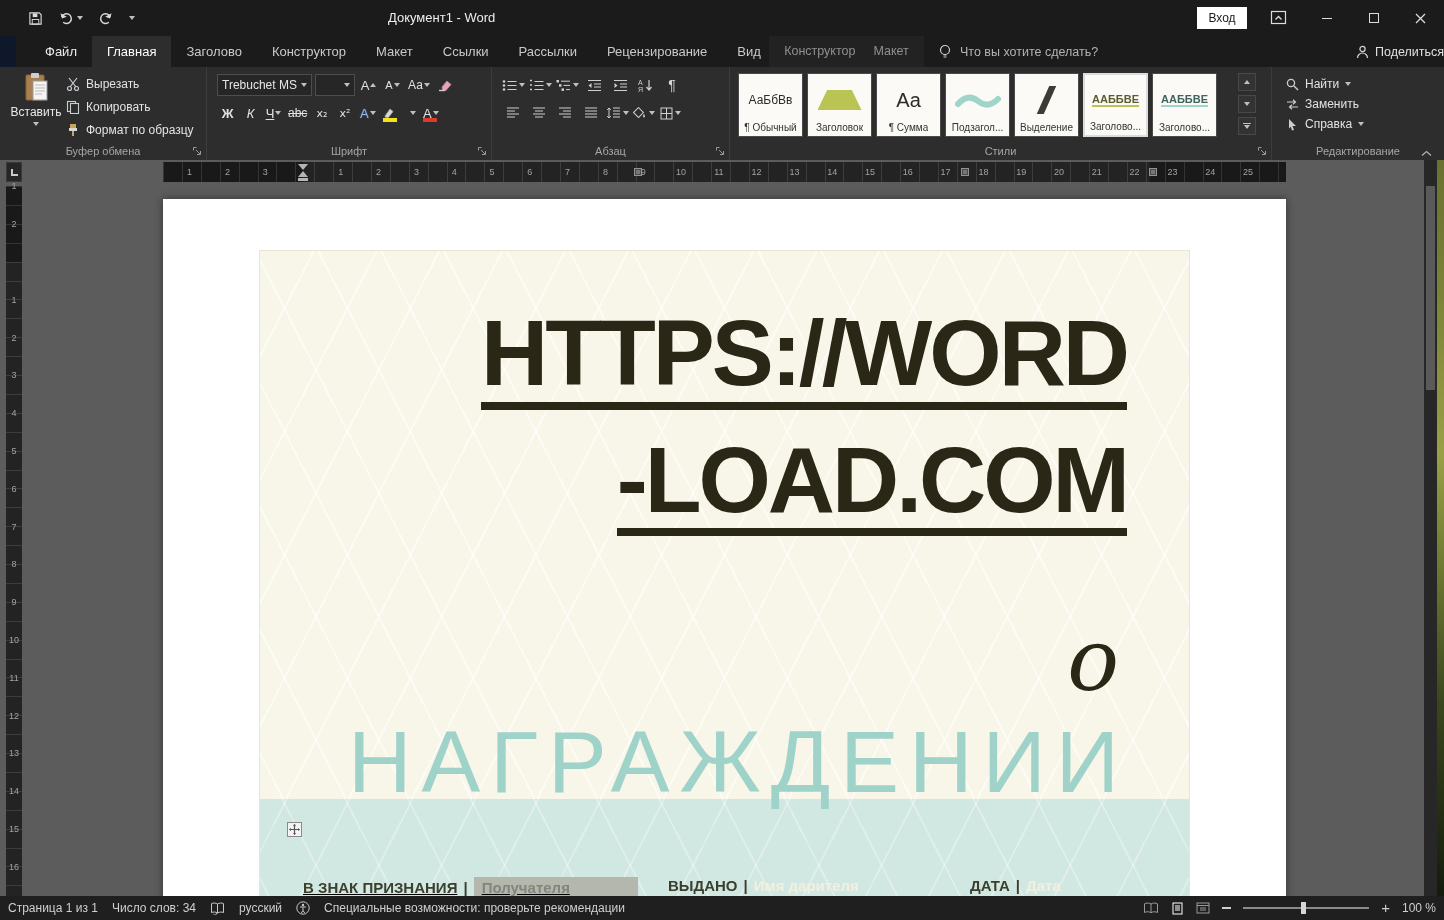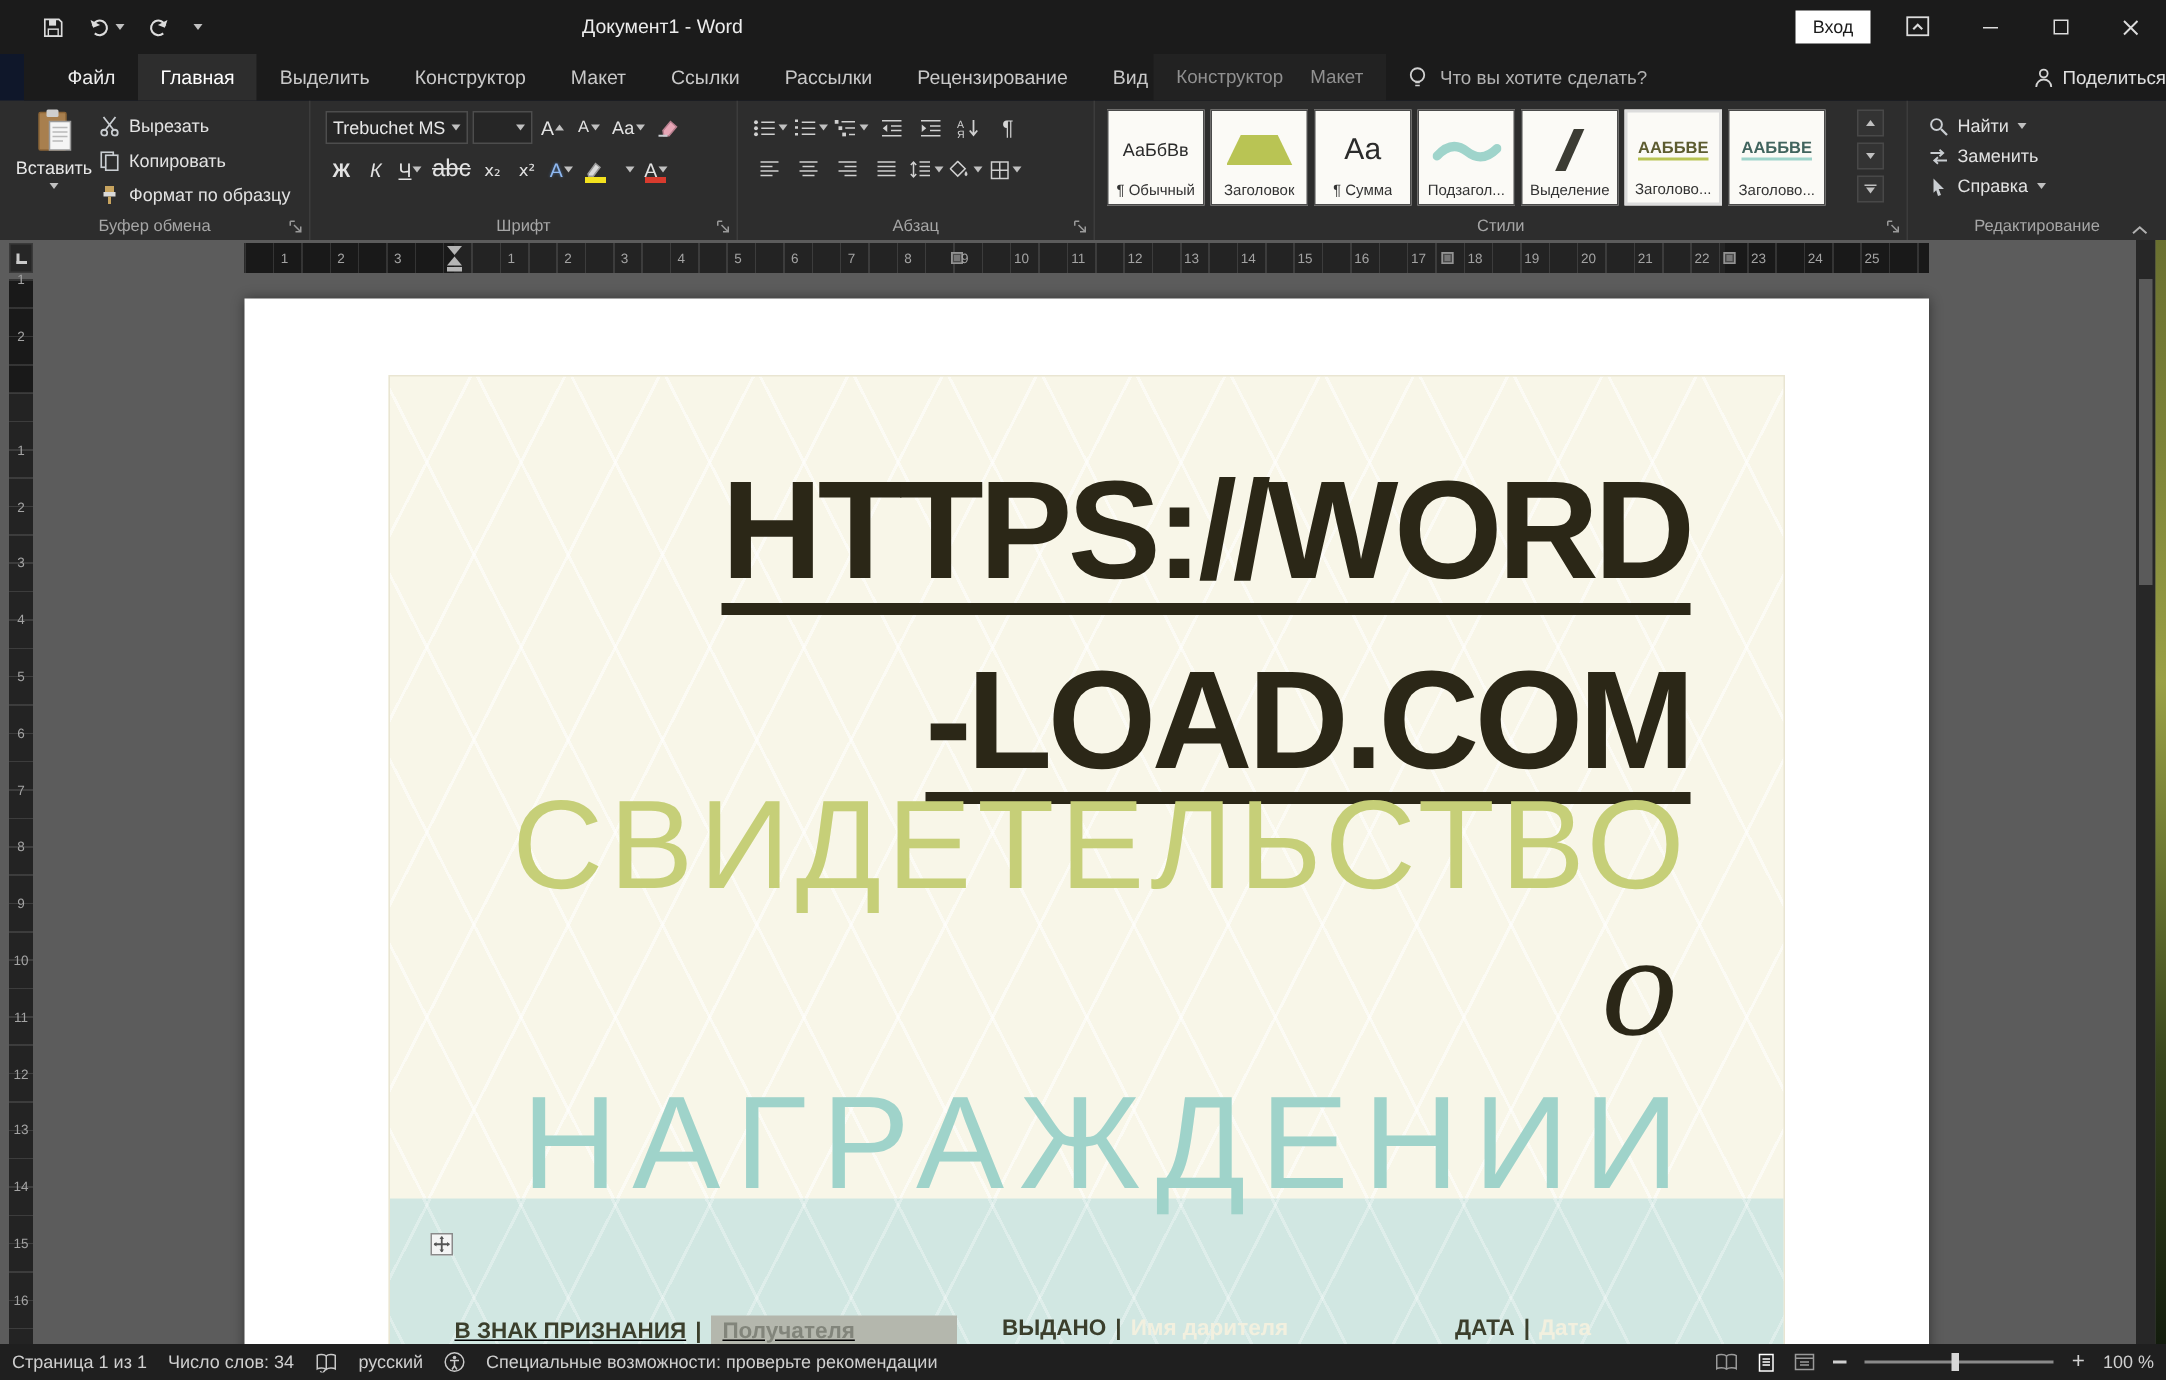--- a/index.html
+++ b/index.html
@@ -191,21 +191,21 @@
             <path d="M1 1 L10 10 M10 1 L1 10" stroke="#dcdcdc" stroke-width="1.3"></path>
           </svg>
       </div>
     </div>
   </div>
 
   <div class="tabrow">
     <div class="tabs-main">
       <span class="tab file">Файл</span>
       <span class="tab active">Главная</span>
-      <span class="tab">Выделить</span>
+      <span class="tab">Заголово</span>
       <span class="tab">Конструктор</span>
       <span class="tab">Макет</span>
       <span class="tab">Ссылки</span>
       <span class="tab">Рассылки</span>
       <span class="tab">Рецензирование</span>
       <span class="tab">Вид</span>
       <span class="tab">Справка</span>
     </div>
     <div class="ctx-tabs">
       <span class="ctx-tab">Конструктор</span>
@@ -302,21 +302,21 @@
             </svg>
         </div>
       </div>
       <div class="font-row2">
         <div class="fbtn" style="font-weight:800;">Ж</div>
         <div class="fbtn" style="font-style:italic;">К</div>
         <div class="fbtn">
           <span style="text-decoration:underline;">Ч</span>
             <span class="car"></span>
         </div>
-        <div class="fbtn" style="font-size:16px;text-decoration:line-through;">abc</div>
+        <div class="fbtn" style="font-size:12px;text-decoration:line-through;">abc</div>
         <div class="fbtn" style="font-size:11px;font-family:'DejaVu Sans',sans-serif;">х₂</div>
         <div class="fbtn" style="font-size:11px;font-family:'DejaVu Sans',sans-serif;">х²</div>
         <div class="fbtn">
           <span style="color:#8fb8f0;text-shadow:0 0 2px #4d6f9e;">А</span>
             <span class="car"></span>
         </div>
         <div class="fbtn rel">
           <svg width="13" height="11" viewBox="0 0 13 11">
               <path d="M3 8 L8 1 L11 3.5 L6.5 9.5 L3.5 9.5 Z" fill="#d9d9d9" stroke="#9a9a9a"></path>
             </svg>
@@ -535,21 +535,20 @@
   </div>
 
   <div class="canvas">
     <div class="page">
       <div class="cert">
         <div class="band"></div>
         <div class="cert-title">
           <span class="cert-line">HTTPS://WORD</span>
           <span class="cert-line">-LOAD.COM</span>
         </div>
-        <div class="cert-sub">СВИДЕТЕЛЬСТВО</div>
         <div class="cert-o">о</div>
         <div class="cert-award">НАГРАЖДЕНИИ</div>
         <div class="move-handle">
           <svg width="11" height="11" viewBox="0 0 11 11">
               <path d="M5.5 0.5 v10 M0.5 5.5 h10" stroke="#555" stroke-width="1.2"></path>
               <path d="M5.5 0 L4 2 h3 Z M5.5 11 L4 9 h3 Z M0 5.5 L2 4 v3 Z M11 5.5 L9 4 v3 Z" fill="#555"></path>
             </svg>
         </div>
         <div class="cert-footer">
           <div class="f-col1">

